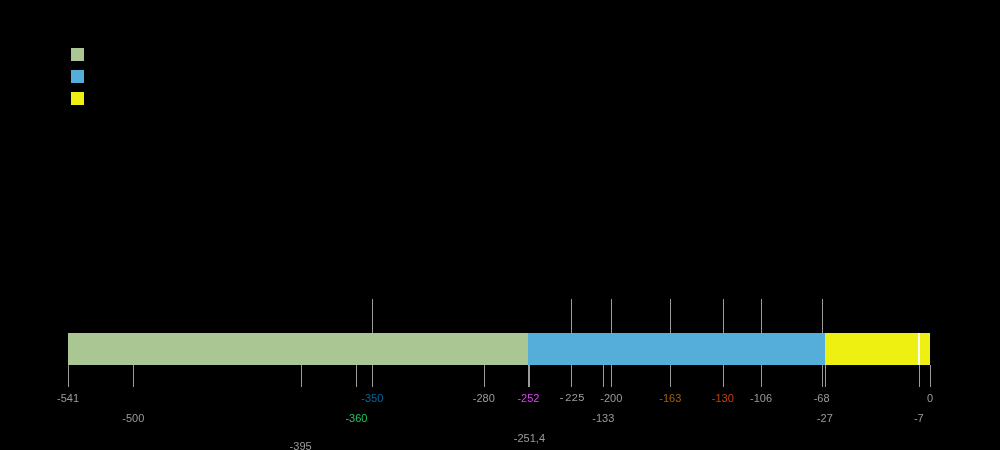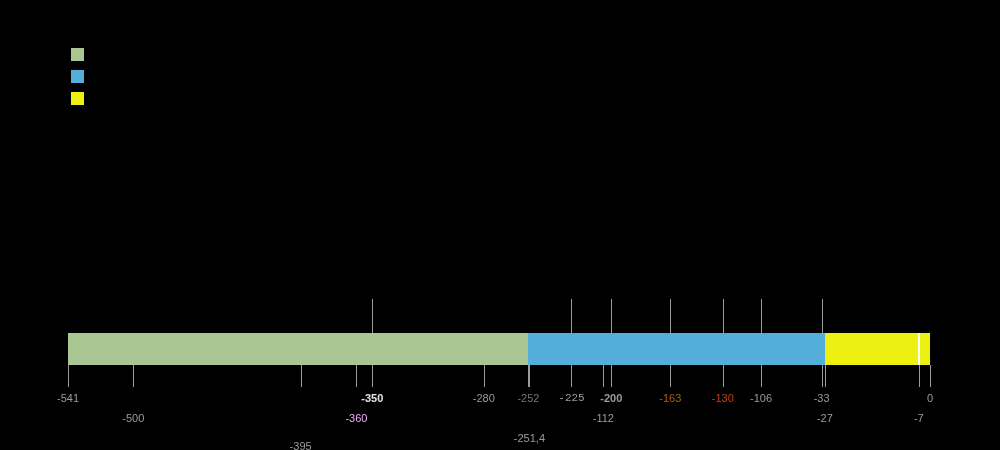--- a/index.html
+++ b/index.html
@@ -96,42 +96,42 @@
     <div class="tick tick-top" style="left: 75.9704%; background: rgb(155, 155, 155);"></div>
     <div class="tick tick-top" style="left: 80.4067%; background: rgb(155, 155, 155);"></div>
     <div class="tick tick-top" style="left: 87.4307%; background: rgb(155, 155, 155);"></div>
     <div class="tick tick-bottom" style="left: 0%; background: rgb(155, 155, 155);"></div>
     <div class="lbl row1" style="left: 0%; color: rgb(155, 155, 155);">-541</div>
     <div class="tick tick-bottom" style="left: 7.57856%; background: rgb(155, 155, 155);"></div>
     <div class="lbl row2" style="left: 7.57856%; color: rgb(155, 155, 155);">-500</div>
     <div class="tick tick-bottom" style="left: 26.9871%; background: rgb(155, 155, 155);"></div>
     <div class="lbl row2" style="left: 26.9871%; color: rgb(155, 155, 155); margin-top: 28px;">-395</div>
     <div class="tick tick-bottom" style="left: 33.4566%; background: rgb(155, 155, 155);"></div>
-    <div class="lbl row2" style="left: 33.4566%; color: #f0abfc;">-360</div>
+    <div class="lbl row2" style="left: 33.4566%; color: #22c55e;">-360</div>
     <div class="tick tick-bottom" style="left: 35.305%; background: rgb(155, 155, 155);"></div>
-    <div class="lbl row1" style="left: 35.305%; color: #e5e5e5; font-weight: bold;">-350</div>
+    <div class="lbl row1" style="left: 35.305%; color: #0369a1;">-350</div>
     <div class="tick tick-bottom" style="left: 48.244%; background: rgb(155, 155, 155);"></div>
     <div class="lbl row1" style="left: 48.244%; color: rgb(155, 155, 155);">-280</div>
     <div class="tick tick-bottom" style="left: 53.4196%; background: rgb(155, 155, 155);"></div>
-    <div class="lbl row1" style="left: 53.4196%; color: #737373; text-align: right;">-252</div>
+    <div class="lbl row1" style="left: 53.4196%; color: #d946ef; text-align: right;">-252</div>
     <div class="tick tick-bottom" style="left: 53.5305%; background: rgb(155, 155, 155);"></div>
     <div class="lbl row2" style="left: 53.5305%; color: rgb(155, 155, 155); margin-top: 20px;">-251,4</div>
     <div class="tick tick-bottom" style="left: 58.4104%; background: rgb(155, 155, 155);"></div>
     <div class="lbl row1" style="left: 58.4104%; color: rgb(155, 155, 155); font-family: Liberation Mono, monospace;">-225</div>
     <div class="tick tick-bottom" style="left: 62.1072%; background: rgb(155, 155, 155);"></div>
-    <div class="lbl row2" style="left: 62.1072%; color: rgb(155, 155, 155);">-112</div>
+    <div class="lbl row2" style="left: 62.1072%; color: rgb(155, 155, 155);">-133</div>
     <div class="tick tick-bottom" style="left: 63.0314%; background: rgb(155, 155, 155);"></div>
-    <div class="lbl row1" style="left: 63.0314%; color: rgb(155, 155, 155); font-weight: bold;">-200</div>
+    <div class="lbl row1" style="left: 63.0314%; color: rgb(155, 155, 155);">-200</div>
     <div class="tick tick-bottom" style="left: 69.8706%; background: rgb(155, 155, 155);"></div>
     <div class="lbl row1" style="left: 69.8706%; color: #a16207;">-163</div>
     <div class="tick tick-bottom" style="left: 75.9704%; background: rgb(155, 155, 155);"></div>
     <div class="lbl row1" style="left: 75.9704%; color: #c2410c;">-130</div>
     <div class="tick tick-bottom" style="left: 80.4067%; background: rgb(155, 155, 155);"></div>
     <div class="lbl row1" style="left: 80.4067%; color: rgb(155, 155, 155);">-106</div>
     <div class="tick tick-bottom" style="left: 87.4307%; background: rgb(155, 155, 155);"></div>
-    <div class="lbl row1" style="left: 87.4307%; color: rgb(155, 155, 155);">-33</div>
+    <div class="lbl row1" style="left: 87.4307%; color: rgb(155, 155, 155);">-68</div>
     <div class="tick tick-bottom" style="left: 87.8004%; background: rgb(155, 155, 155);"></div>
     <div class="lbl row2" style="left: 87.8004%; color: rgb(155, 155, 155);">-27</div>
     <div class="tick tick-bottom" style="left: 98.7061%; background: rgb(155, 155, 155);"></div>
     <div class="lbl row2" style="left: 98.7061%; color: rgb(155, 155, 155);">-7</div>
     <div class="tick tick-bottom" style="left: 100%; background: rgb(155, 155, 155);"></div>
     <div class="lbl row1" style="left: 100%; color: rgb(155, 155, 155);">0</div>
   </div>
 
 </body></html>

